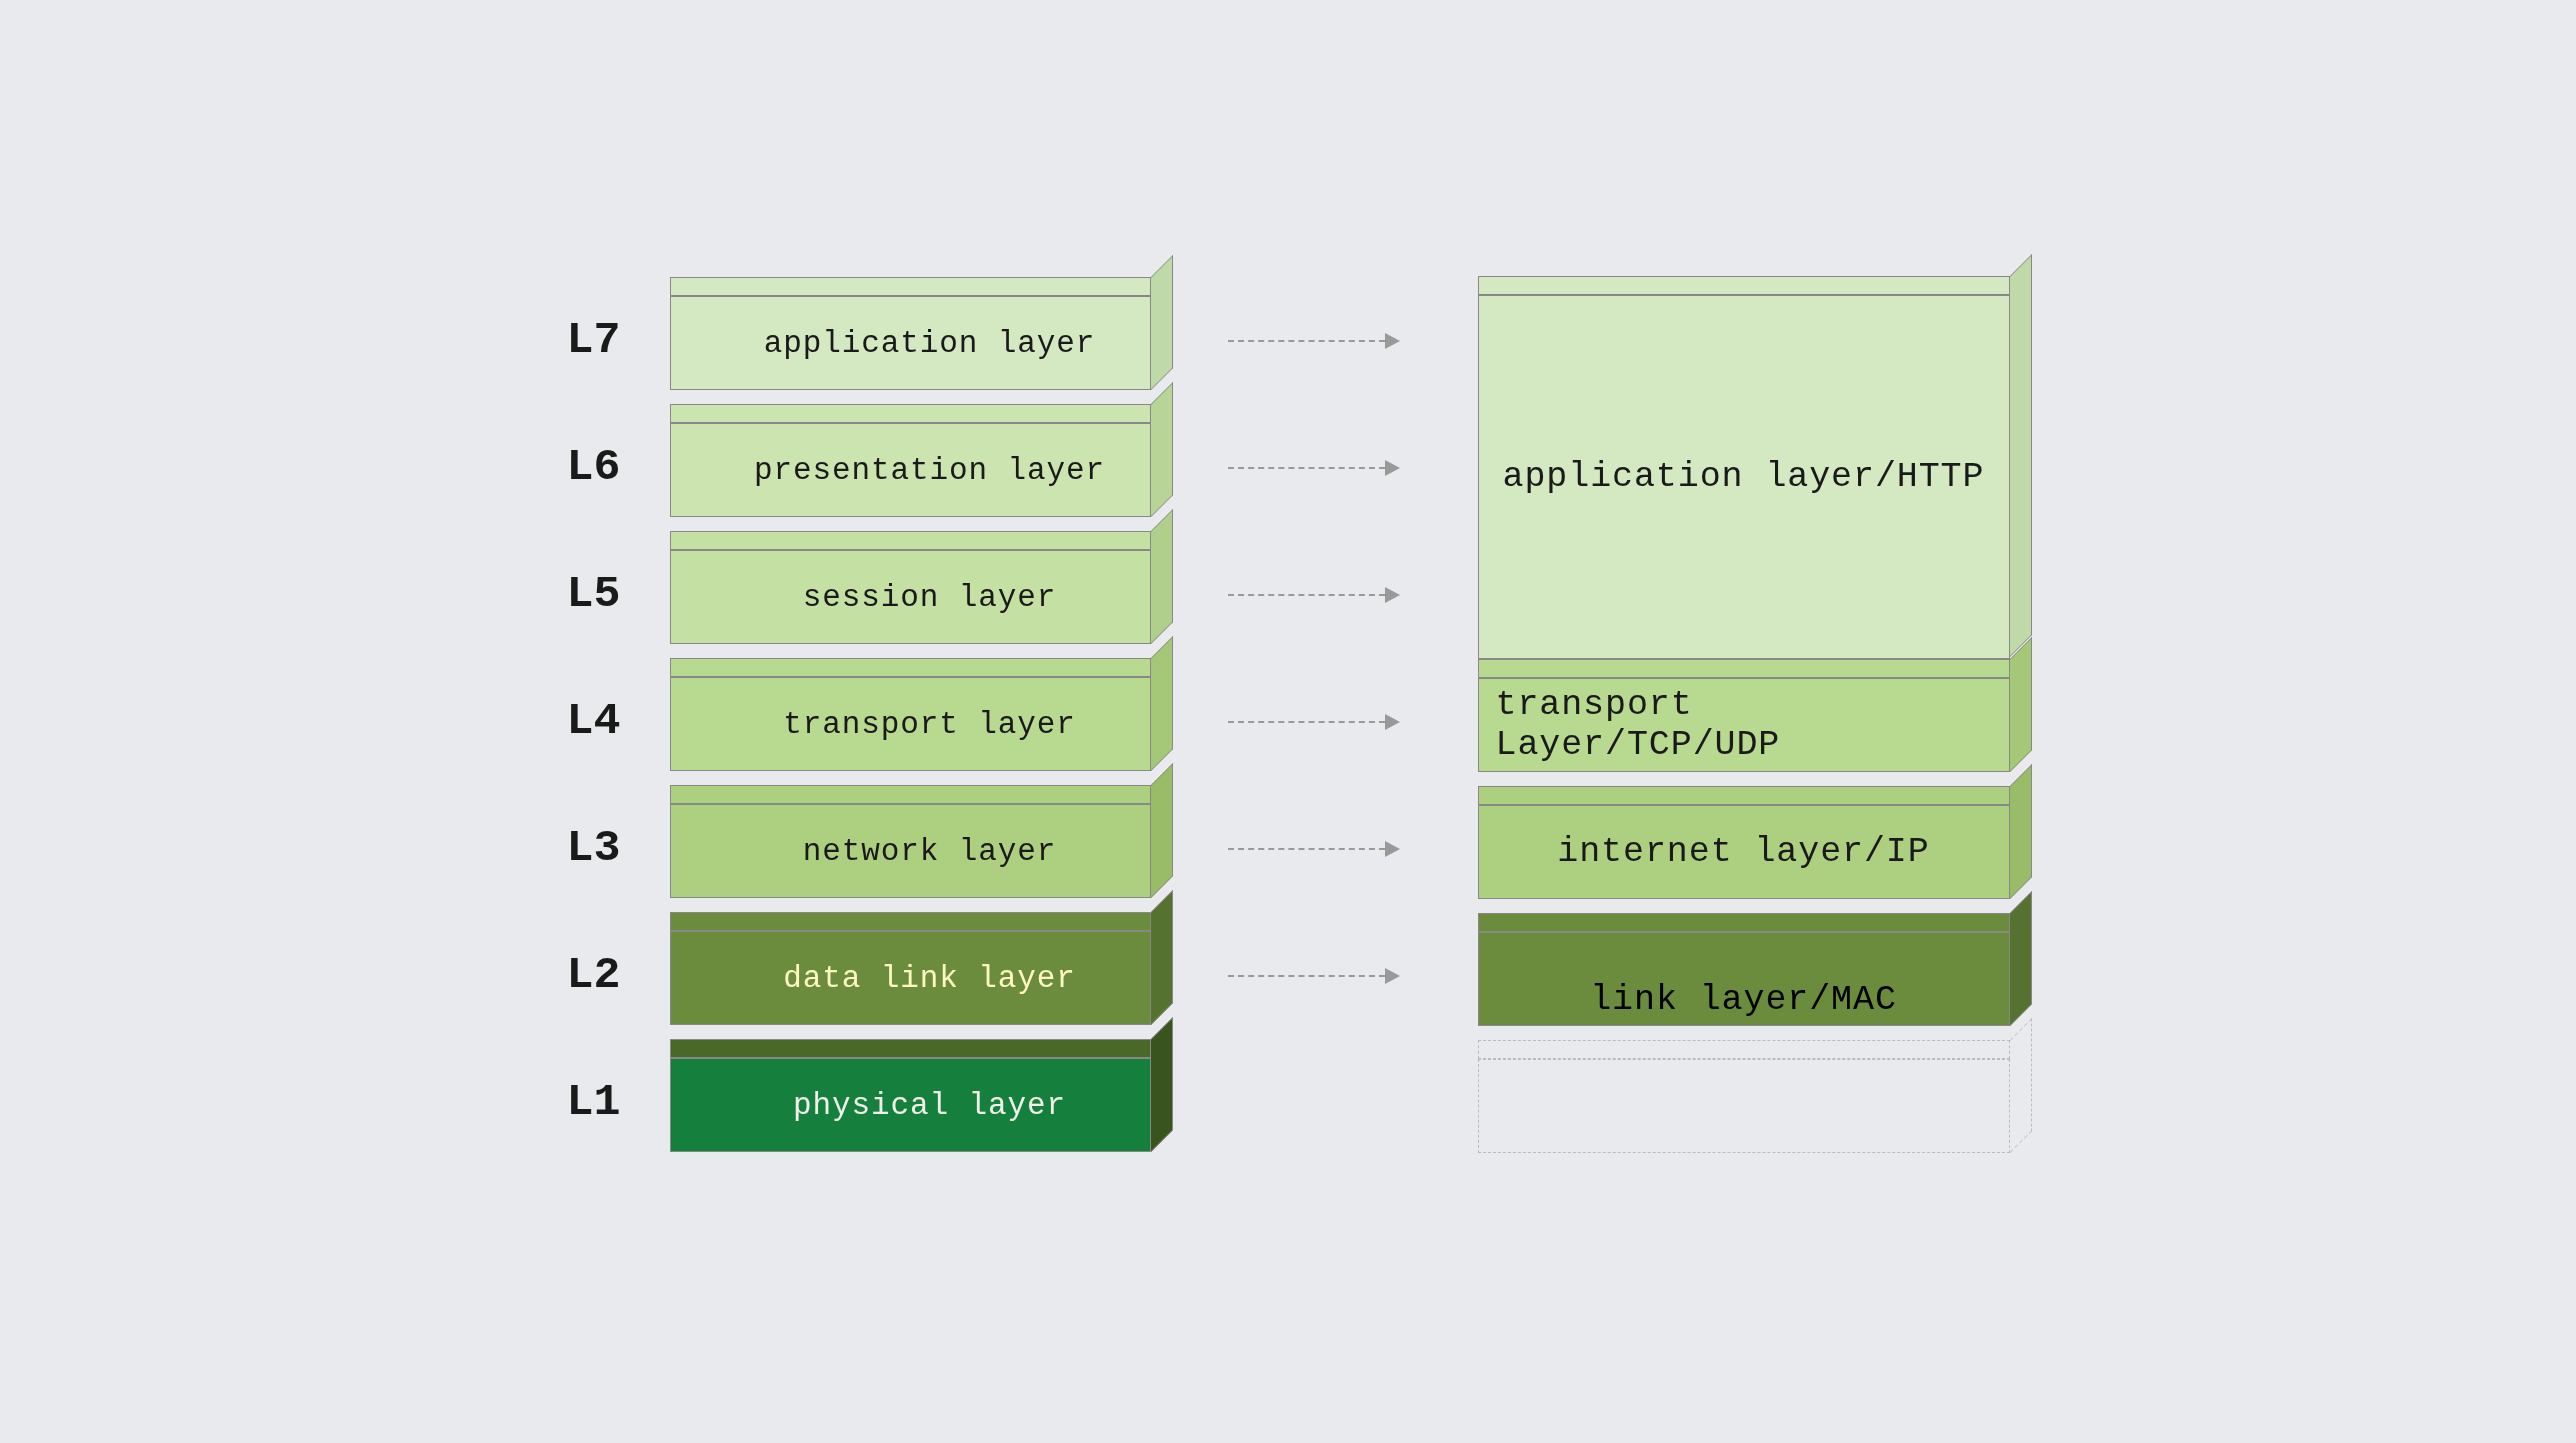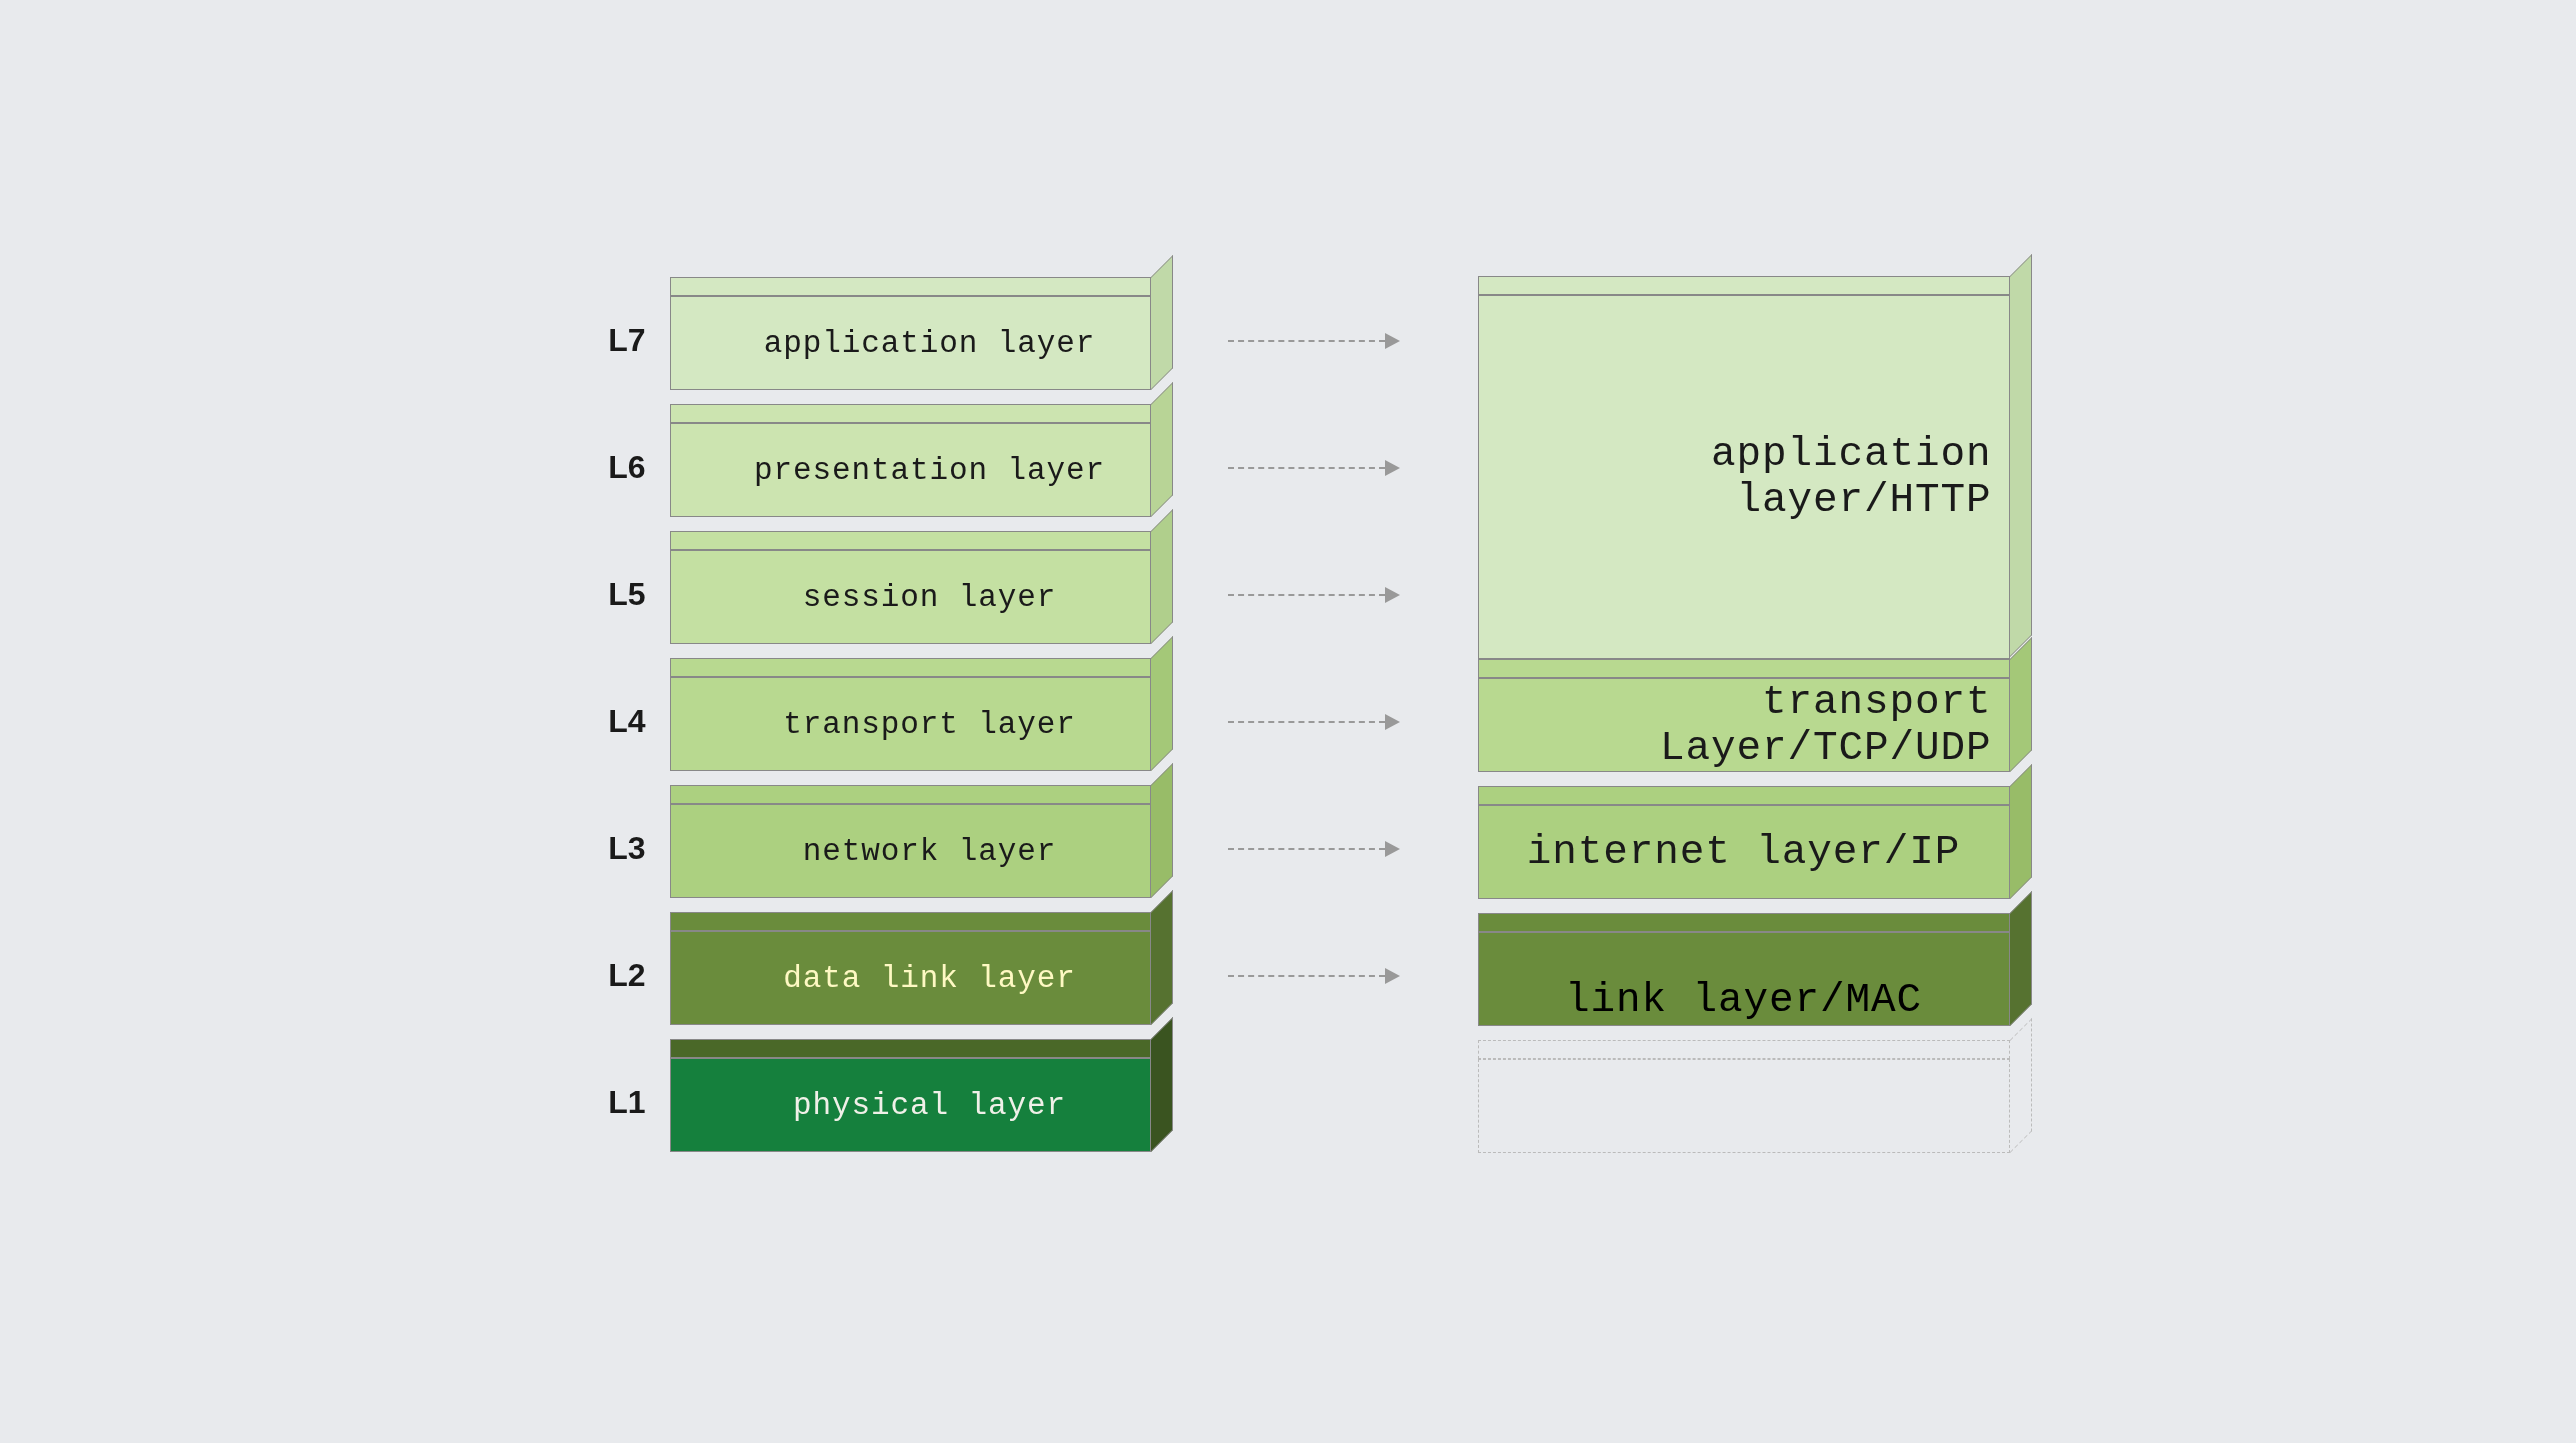--- a/index.html
+++ b/index.html
@@ -33,26 +33,26 @@
     }
 
     .layer-row {
       display: flex;
       align-items: center;
       margin-bottom: 0;
     }
 
     .layer-label {
       width: 103px;
-      text-align: right;
+      text-align: left;
       padding-right: 24px;
-      font-size: 32px;
+      font-size: 45px;
       font-weight: bold;
       color: #1a1a1a;
-      font-family: Liberation Sans, sans-serif;
+      font-family: Liberation Mono, monospace;
       flex-shrink: 0;
     }
 
     
     .layer-block {
       position: relative;
       width: 481px;
       height: 127px;
     }
 
@@ -203,25 +203,25 @@
       top: 19px;
       left: 0;
       width: 100%;
       border: 1.7px solid #888;
       display: flex;
       align-items: center;
       justify-content: center;
     }
 
     .tcp-block .front-face span {
-      font-size: 41px;
+      font-size: 35px;
       font-family: 'Courier New', Courier, monospace;
       color: #1a1a1a;
       letter-spacing: 0.9px;
-      text-align: right;
+      text-align: left;
       padding: 0 17px;
     }
 
     .tcp-block .side-face {
       position: absolute;
       top: 0;
       right: -22px;
       width: 22px;
       border: 1.7px solid #888;
       border-left: none;

